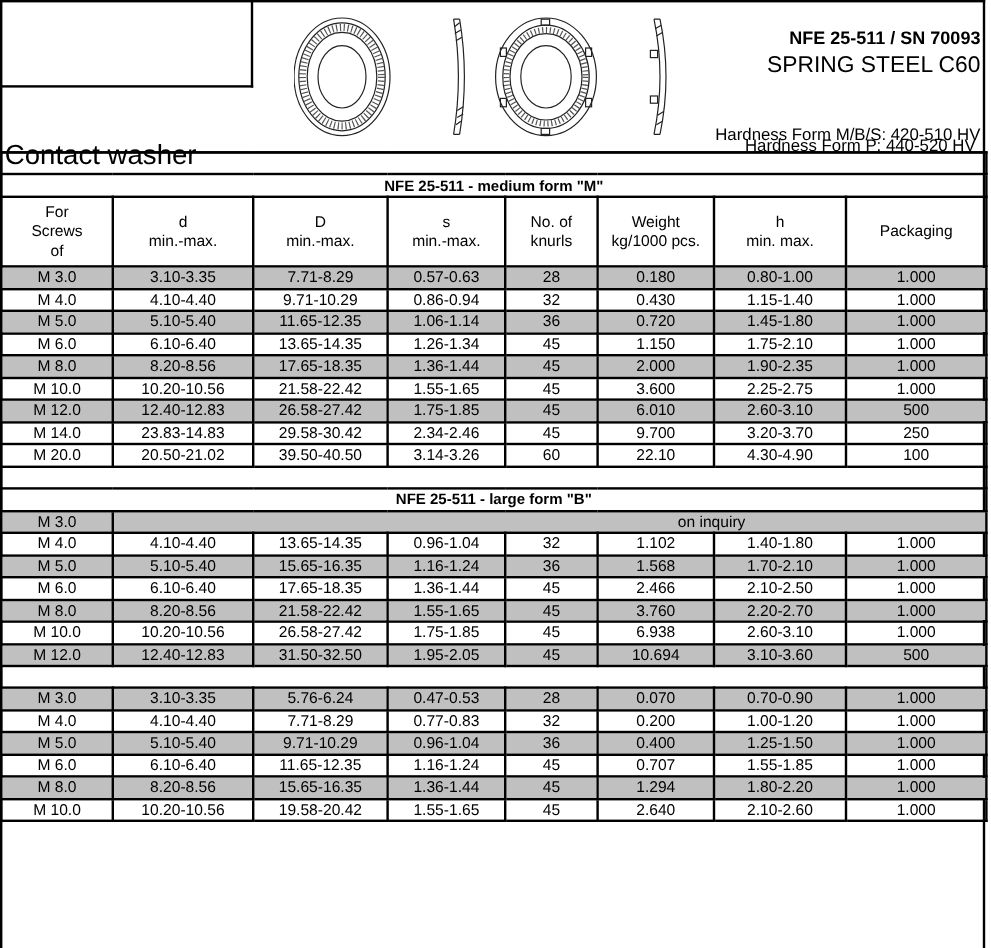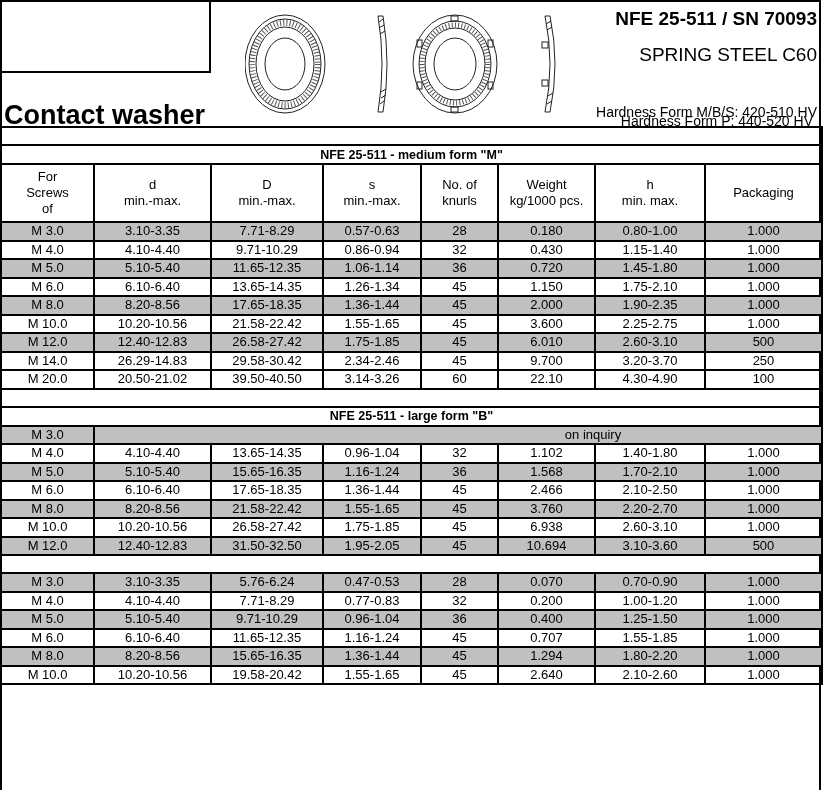--- a/index.html
+++ b/index.html
@@ -3,24 +3,24 @@
 <meta charset="utf-8">
 <style>
   html, body { margin:0; padding:0; background:#fff; }
   body { width:826px; height:790px; overflow:hidden; position:relative;
          font-family:"Liberation Sans", sans-serif; color:#000; }
   .frame { position:absolute; left:0; top:0; width:821px; height:790px;
            border-left:2px solid #000; border-right:2px solid #000; border-top:2px solid #000; box-sizing:border-box; }
   
   .hdr { position:absolute; left:0; top:0; width:821px; height:128px; border-bottom:2px solid #000; box-sizing:border-box; }
   .logo-box { position:absolute; left:0; top:0; width:211px; height:73px; border-right:2px solid #000; border-bottom:2px solid #000; box-sizing:border-box; }
-  .title { position:absolute; left:4px; top:100px; font-size:27px; font-weight:bold; }
+  .title { position:absolute; left:4px; top:116px; font-size:23px; font-weight:normal; }
   .drawings { position:absolute; left:245px; top:12px; width:320px; height:104px; }
   .right-info { position:absolute; right:4px; top:0; text-align:right; }
-  .std { font-size:19px; font-weight:bold; position:absolute; right:0; top:8px; white-space:nowrap; }
+  .std { font-size:15px; font-weight:bold; position:absolute; right:0; top:24px; white-space:nowrap; }
   .mat { font-size:19px; position:absolute; right:0; top:44px; white-space:nowrap; }
   .h1 { font-size:14px; position:absolute; right:4px; top:77px; white-space:nowrap;margin-top:36px; }
   .h2 { font-size:14px; position:absolute; right:0; top:104px; white-space:nowrap; }
 
   table { position:absolute; left:0; border-collapse:collapse; table-layout:fixed; width:821px; }
   td { border:2px solid #000; font-size:13px; text-align:center; padding:0; height:16.5px; line-height:16px; white-space:nowrap; overflow:hidden; }
   col.c0{width:93px} col.c1{width:117px} col.c2{width:112px} col.c3{width:98px}
   col.c4{width:77px} col.c5{width:97px} col.c6{width:110px} col.c7{width:117px}
   tr.g td { background:#c0c0c0; }
   tr.spacer td { height:16px; border-left:2px solid #000; border-right:2px solid #000; }
@@ -195,21 +195,21 @@
         <td>12.40-12.83</td>
         <td>26.58-27.42</td>
         <td>1.75-1.85</td>
         <td>45</td>
         <td>6.010</td>
         <td>2.60-3.10</td>
         <td>500</td>
       </tr>
       <tr class="">
         <td>M 14.0</td>
-        <td>26.29-14.83</td>
+        <td>23.83-14.83</td>
         <td>29.58-30.42</td>
         <td>2.34-2.46</td>
         <td>45</td>
         <td>9.700</td>
         <td>3.20-3.70</td>
         <td>250</td>
       </tr>
       <tr class="">
         <td>M 20.0</td>
         <td>20.50-21.02</td>

